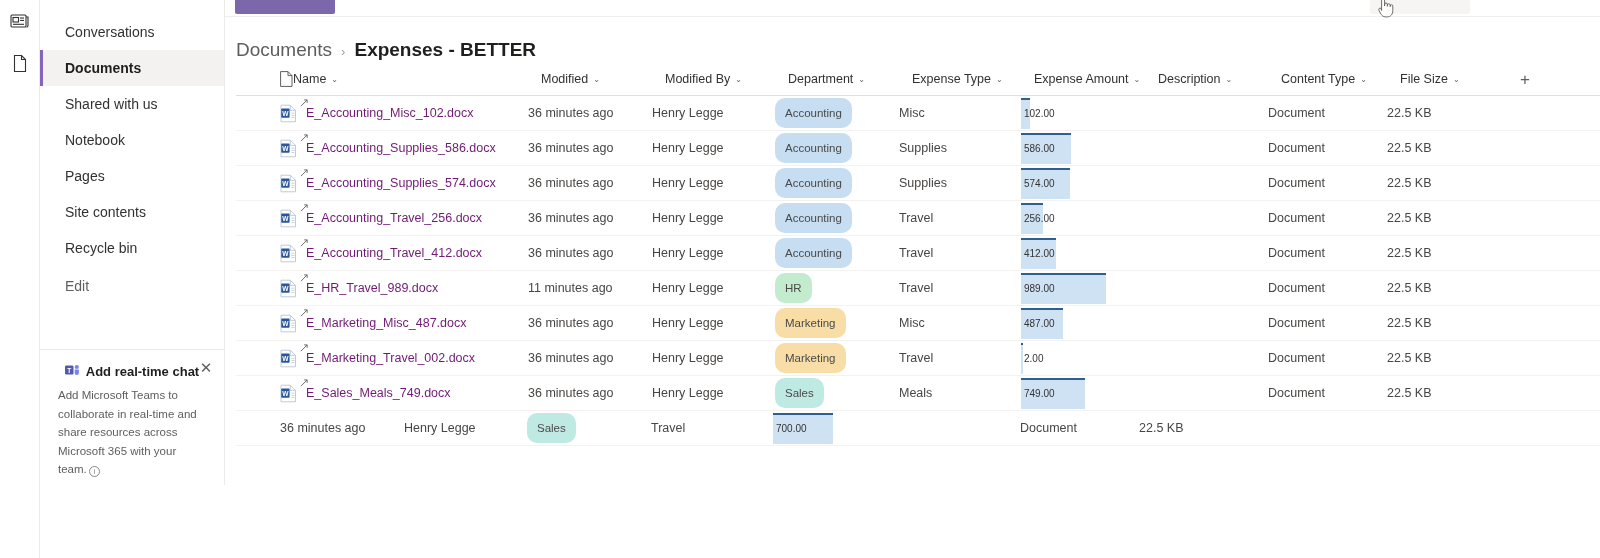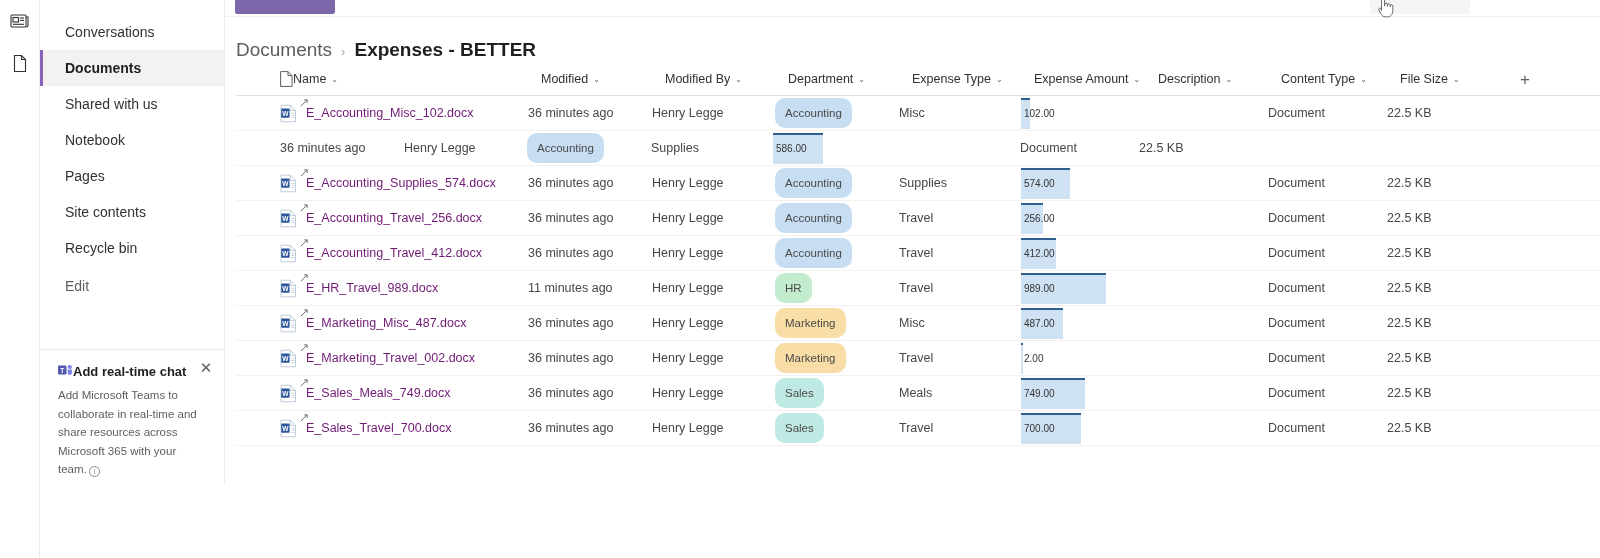--- a/index.html
+++ b/index.html
@@ -52,22 +52,22 @@
     border-top: 1px solid #edebe9;
     background: #fff;
   }
   .promo-close {
     position: absolute; right: 10px; top: 10px;
     width: 16px; height: 16px; color: #605e5c;
     font-size: 15px; line-height: 16px; text-align: center;
     cursor: pointer; font-family: "Liberation Sans", sans-serif;
   }
   .promo-title {
-    display: flex; align-items: center; 
-    font-size: 13px; font-weight: 700; color: #201f1e; margin-bottom: 7px;
+    display: flex; align-items: center; gap: 6px;
+    font-size: 13px; font-weight: 700; color: #201f1e; margin-bottom: 7px; justify-content: center;
   }
   .promo-body {
     font-size: 11.5px; color: #605e5c; line-height: 1.62; max-width: 172px;
   }
   .info-glyph {
     display: inline-block; width: 11px; height: 11px; border-radius: 50%;
     border: 1px solid #8a8886; color: #8a8886; font-size: 8px;
     line-height: 9px; text-align: center; vertical-align: -1px; margin-left: 2px;
   }
 
@@ -320,20 +320,39 @@
     </div>
 
     <div class="c-desc cell cell-mut"></div>
     <div class="c-ctype cell cell-mut">Document</div>
     <div class="c-size cell cell-mut">22.5 KB</div>
     <div class="c-add"></div>
   </div>
           <div class="row">
     <div class="c-icon"></div>
 
+    <div class="c-name">
+      <div class="namecell">
+        <span class="word-ico">
+  <svg width="17" height="19" viewBox="0 0 17 19">
+    <path d="M1 1.2 h9.3 l5.2 5.2 v11.4 h-14.5 z" fill="#ffffff" stroke="#b8c6d4" stroke-width="0.9"></path>
+    <path d="M10.3 1.2 v5.2 h5.2" fill="none" stroke="#b8c6d4" stroke-width="0.9"></path>
+    <rect x="1.2" y="4.6" width="8.4" height="9.2" rx="0.8" fill="#2b579a"></rect>
+    <text x="5.4" y="11.6" font-size="6.6" fill="#ffffff" text-anchor="middle" font-family="Liberation Sans, sans-serif" font-weight="bold">W</text>
+    <line x1="11.3" y1="9.2" x2="14.6" y2="9.2" stroke="#c3ced9" stroke-width="0.9"></line>
+    <line x1="11.3" y1="11.4" x2="14.6" y2="11.4" stroke="#c3ced9" stroke-width="0.9"></line>
+    <line x1="11.3" y1="13.6" x2="14.6" y2="13.6" stroke="#c3ced9" stroke-width="0.9"></line>
+  </svg></span>
+        <span class="fname">
+  <svg class="shared-mark" viewBox="0 0 10 9" fill="none" stroke="#605e5c" stroke-width="1">
+    <path d="M1 8 L8 1"></path>
+                    <path d="M4.6 1 H8 V4.4"></path>
+  </svg><span>E_Accounting_Supplies_586.docx</span></span>
+      </div>
+    </div>
 
     <div class="c-mod cell cell-mut">36 minutes ago</div>
     <div class="c-modby cell cell-mut">Henry Legge</div>
 
     <div class="c-dept">
       <span class="pill" style="background:#c7ddf2">Accounting</span>
     </div>
 
     <div class="c-etype cell cell-mut">Supplies</div>
 
@@ -653,39 +672,20 @@
     </div>
 
     <div class="c-desc cell cell-mut"></div>
     <div class="c-ctype cell cell-mut">Document</div>
     <div class="c-size cell cell-mut">22.5 KB</div>
     <div class="c-add"></div>
   </div>
           <div class="row">
     <div class="c-icon"></div>
 
-    <div class="c-name">
-      <div class="namecell">
-        <span class="word-ico">
-  <svg width="17" height="19" viewBox="0 0 17 19">
-    <path d="M1 1.2 h9.3 l5.2 5.2 v11.4 h-14.5 z" fill="#ffffff" stroke="#b8c6d4" stroke-width="0.9"></path>
-    <path d="M10.3 1.2 v5.2 h5.2" fill="none" stroke="#b8c6d4" stroke-width="0.9"></path>
-    <rect x="1.2" y="4.6" width="8.4" height="9.2" rx="0.8" fill="#2b579a"></rect>
-    <text x="5.4" y="11.6" font-size="6.6" fill="#ffffff" text-anchor="middle" font-family="Liberation Sans, sans-serif" font-weight="bold">W</text>
-    <line x1="11.3" y1="9.2" x2="14.6" y2="9.2" stroke="#c3ced9" stroke-width="0.9"></line>
-    <line x1="11.3" y1="11.4" x2="14.6" y2="11.4" stroke="#c3ced9" stroke-width="0.9"></line>
-    <line x1="11.3" y1="13.6" x2="14.6" y2="13.6" stroke="#c3ced9" stroke-width="0.9"></line>
-  </svg></span>
-        <span class="fname">
-  <svg class="shared-mark" viewBox="0 0 10 9" fill="none" stroke="#605e5c" stroke-width="1">
-    <path d="M1 8 L8 1"></path>
-                    <path d="M4.6 1 H8 V4.4"></path>
-  </svg><span>E_Sales_Travel_700.docx</span></span>
-      </div>
-    </div>
 
     <div class="c-mod cell cell-mut">36 minutes ago</div>
     <div class="c-modby cell cell-mut">Henry Legge</div>
 
     <div class="c-dept">
       <span class="pill" style="background:#bfe9e3">Sales</span>
     </div>
 
     <div class="c-etype cell cell-mut">Travel</div>
 

